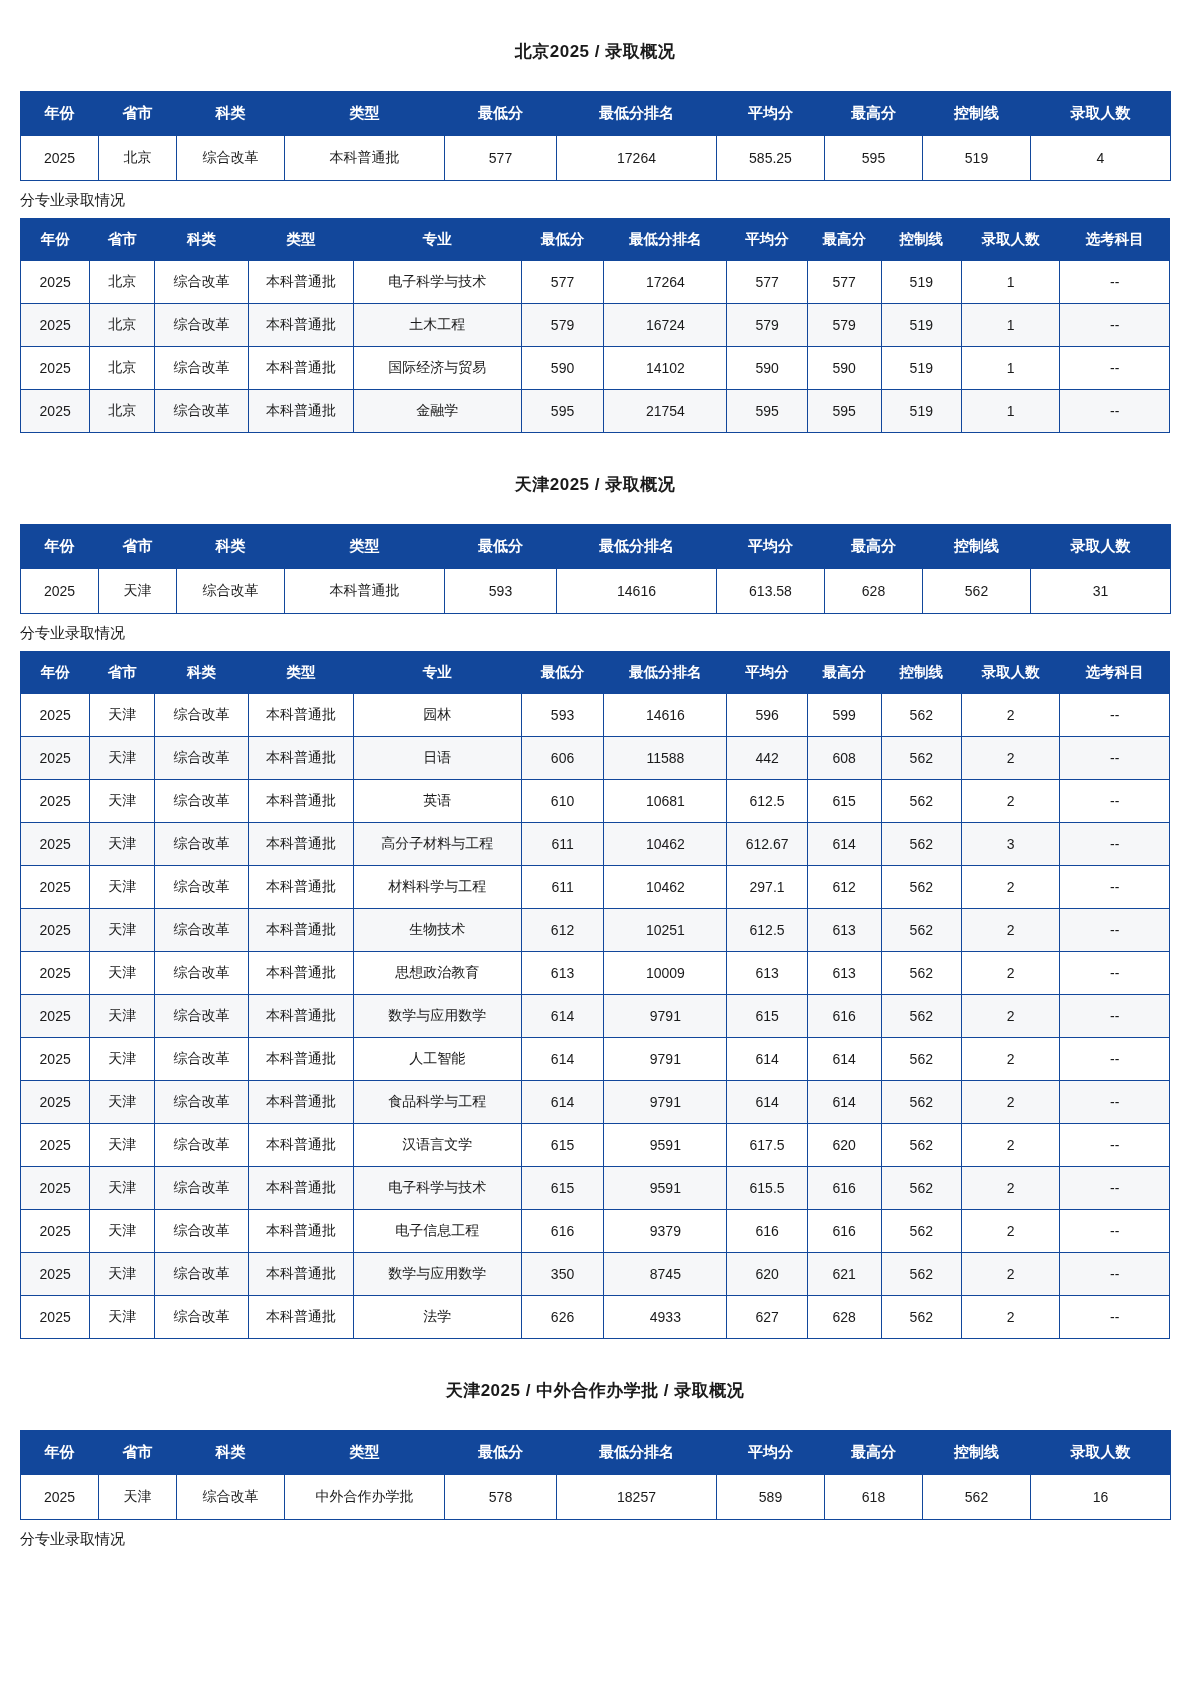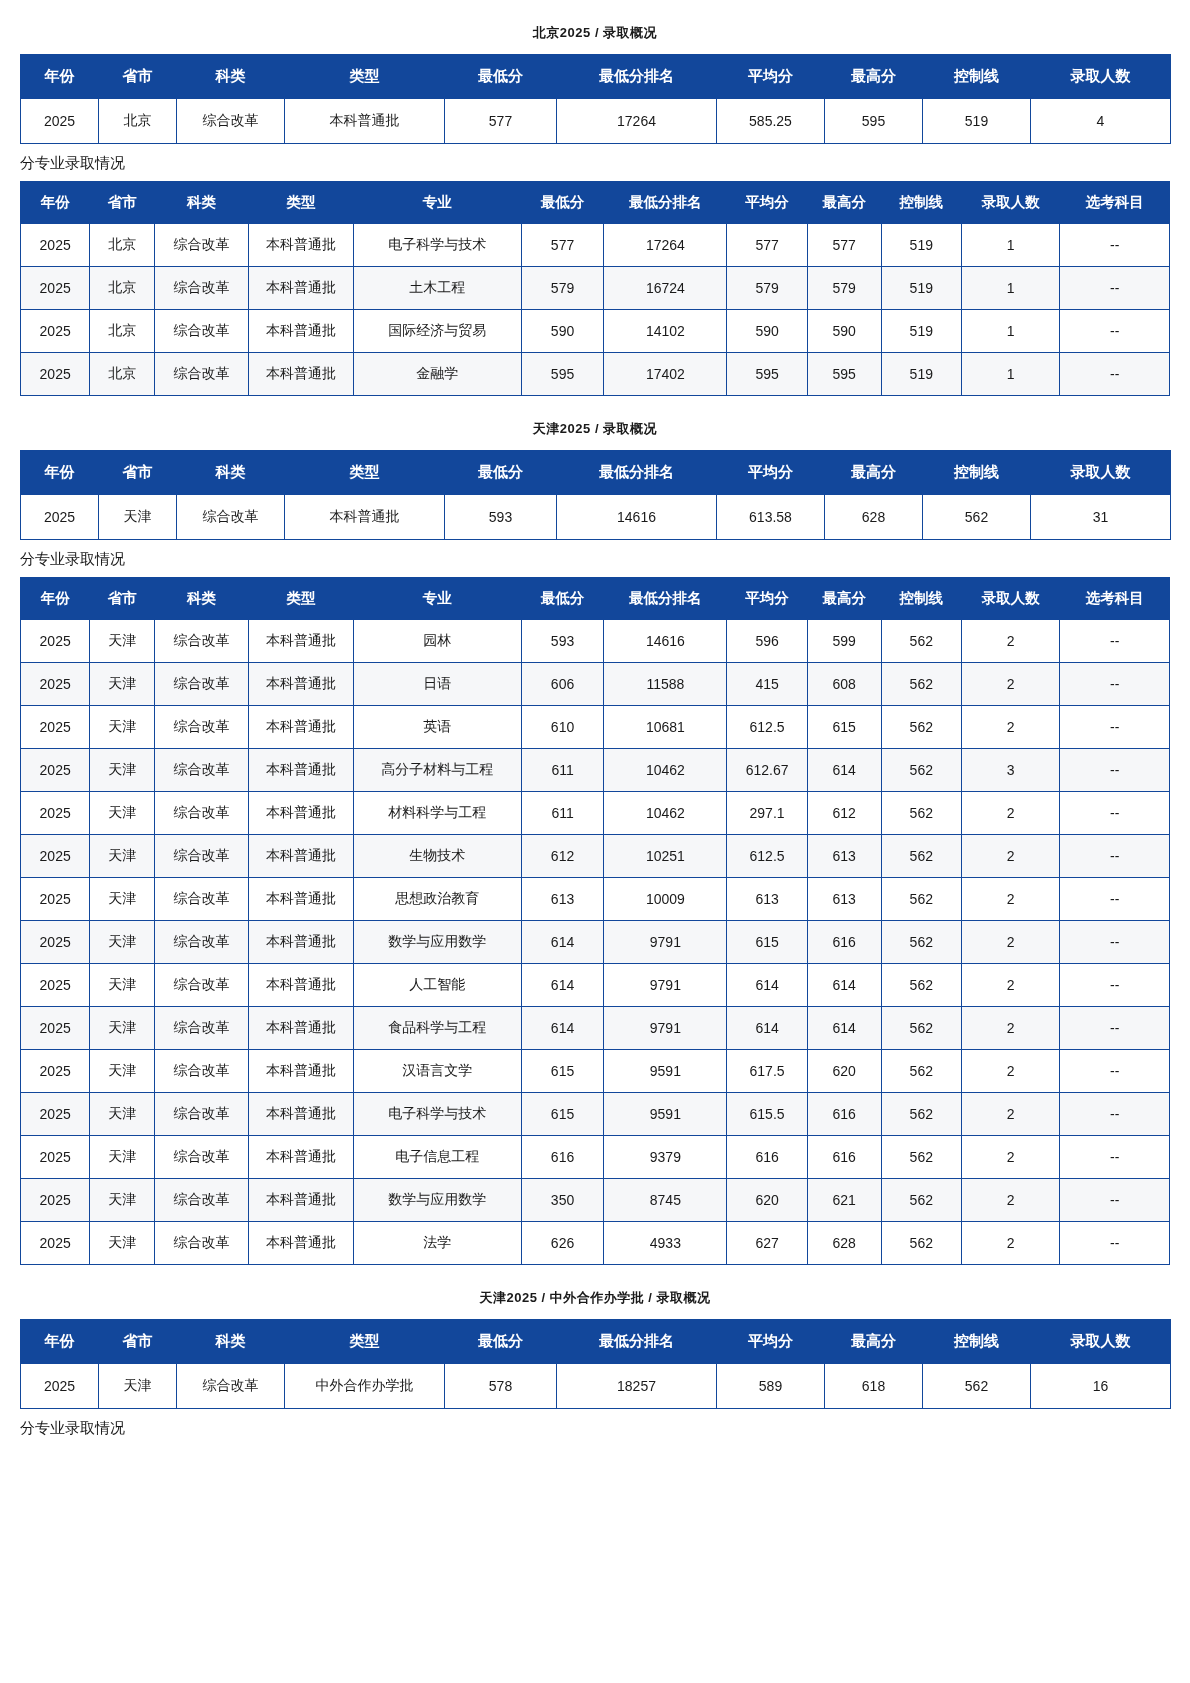--- a/index.html
+++ b/index.html
@@ -13,24 +13,24 @@
     color: #000000;
     -webkit-font-smoothing: antialiased;
   }
   .page {
     width: 1190px;
     padding: 0;
     box-sizing: border-box;
   }
   .section-title {
     text-align: center;
-    font-size: 13px;
+    font-size: 17px;
     font-weight: bold;
     color: #1a1a1a;
-    margin: 0;
+    margin: 16px;
     padding: 24px 0 12px 0;
     letter-spacing: 0.5px;
   }
   .sub-label {
     font-size: 15px;
     color: #1a1a1a;
     padding: 10px 0 8px 20px;
   }
   table {
     border-collapse: collapse;
@@ -201,21 +201,21 @@
               <td>1</td>
               <td>--</td>
             </tr>
             <tr class="alt">
               <td>2025</td>
               <td>北京</td>
               <td>综合改革</td>
               <td>本科普通批</td>
               <td>金融学</td>
               <td>595</td>
-              <td>17402</td>
+              <td>21754</td>
               <td>595</td>
               <td>595</td>
               <td>519</td>
               <td>1</td>
               <td>--</td>
             </tr>
           </tbody>
         </table>
       </div>
       <div>
@@ -310,21 +310,21 @@
               <td>--</td>
             </tr>
             <tr class="alt">
               <td>2025</td>
               <td>天津</td>
               <td>综合改革</td>
               <td>本科普通批</td>
               <td>日语</td>
               <td>606</td>
               <td>11588</td>
-              <td>415</td>
+              <td>442</td>
               <td>608</td>
               <td>562</td>
               <td>2</td>
               <td>--</td>
             </tr>
             <tr>
               <td>2025</td>
               <td>天津</td>
               <td>综合改革</td>
               <td>本科普通批</td>

